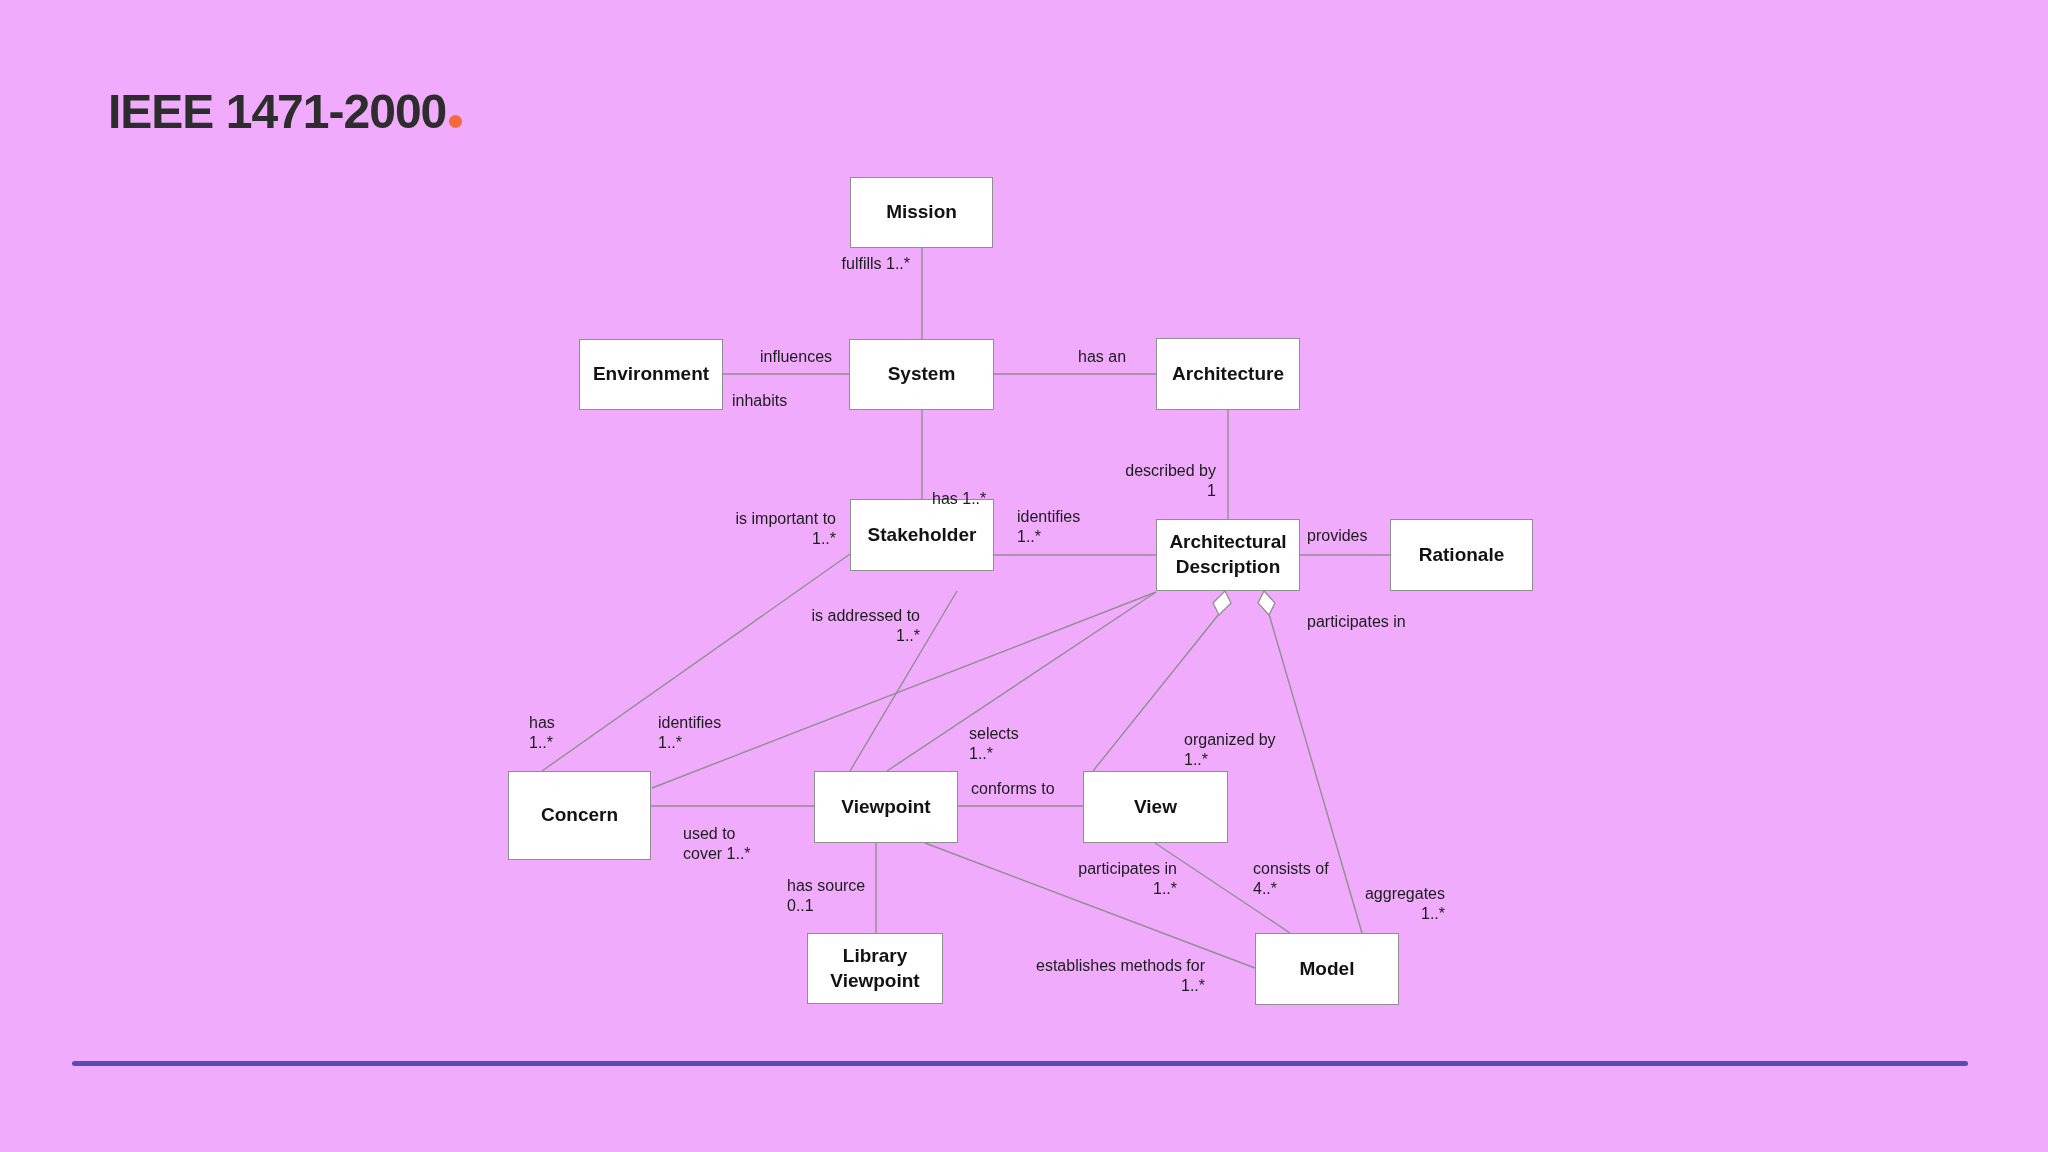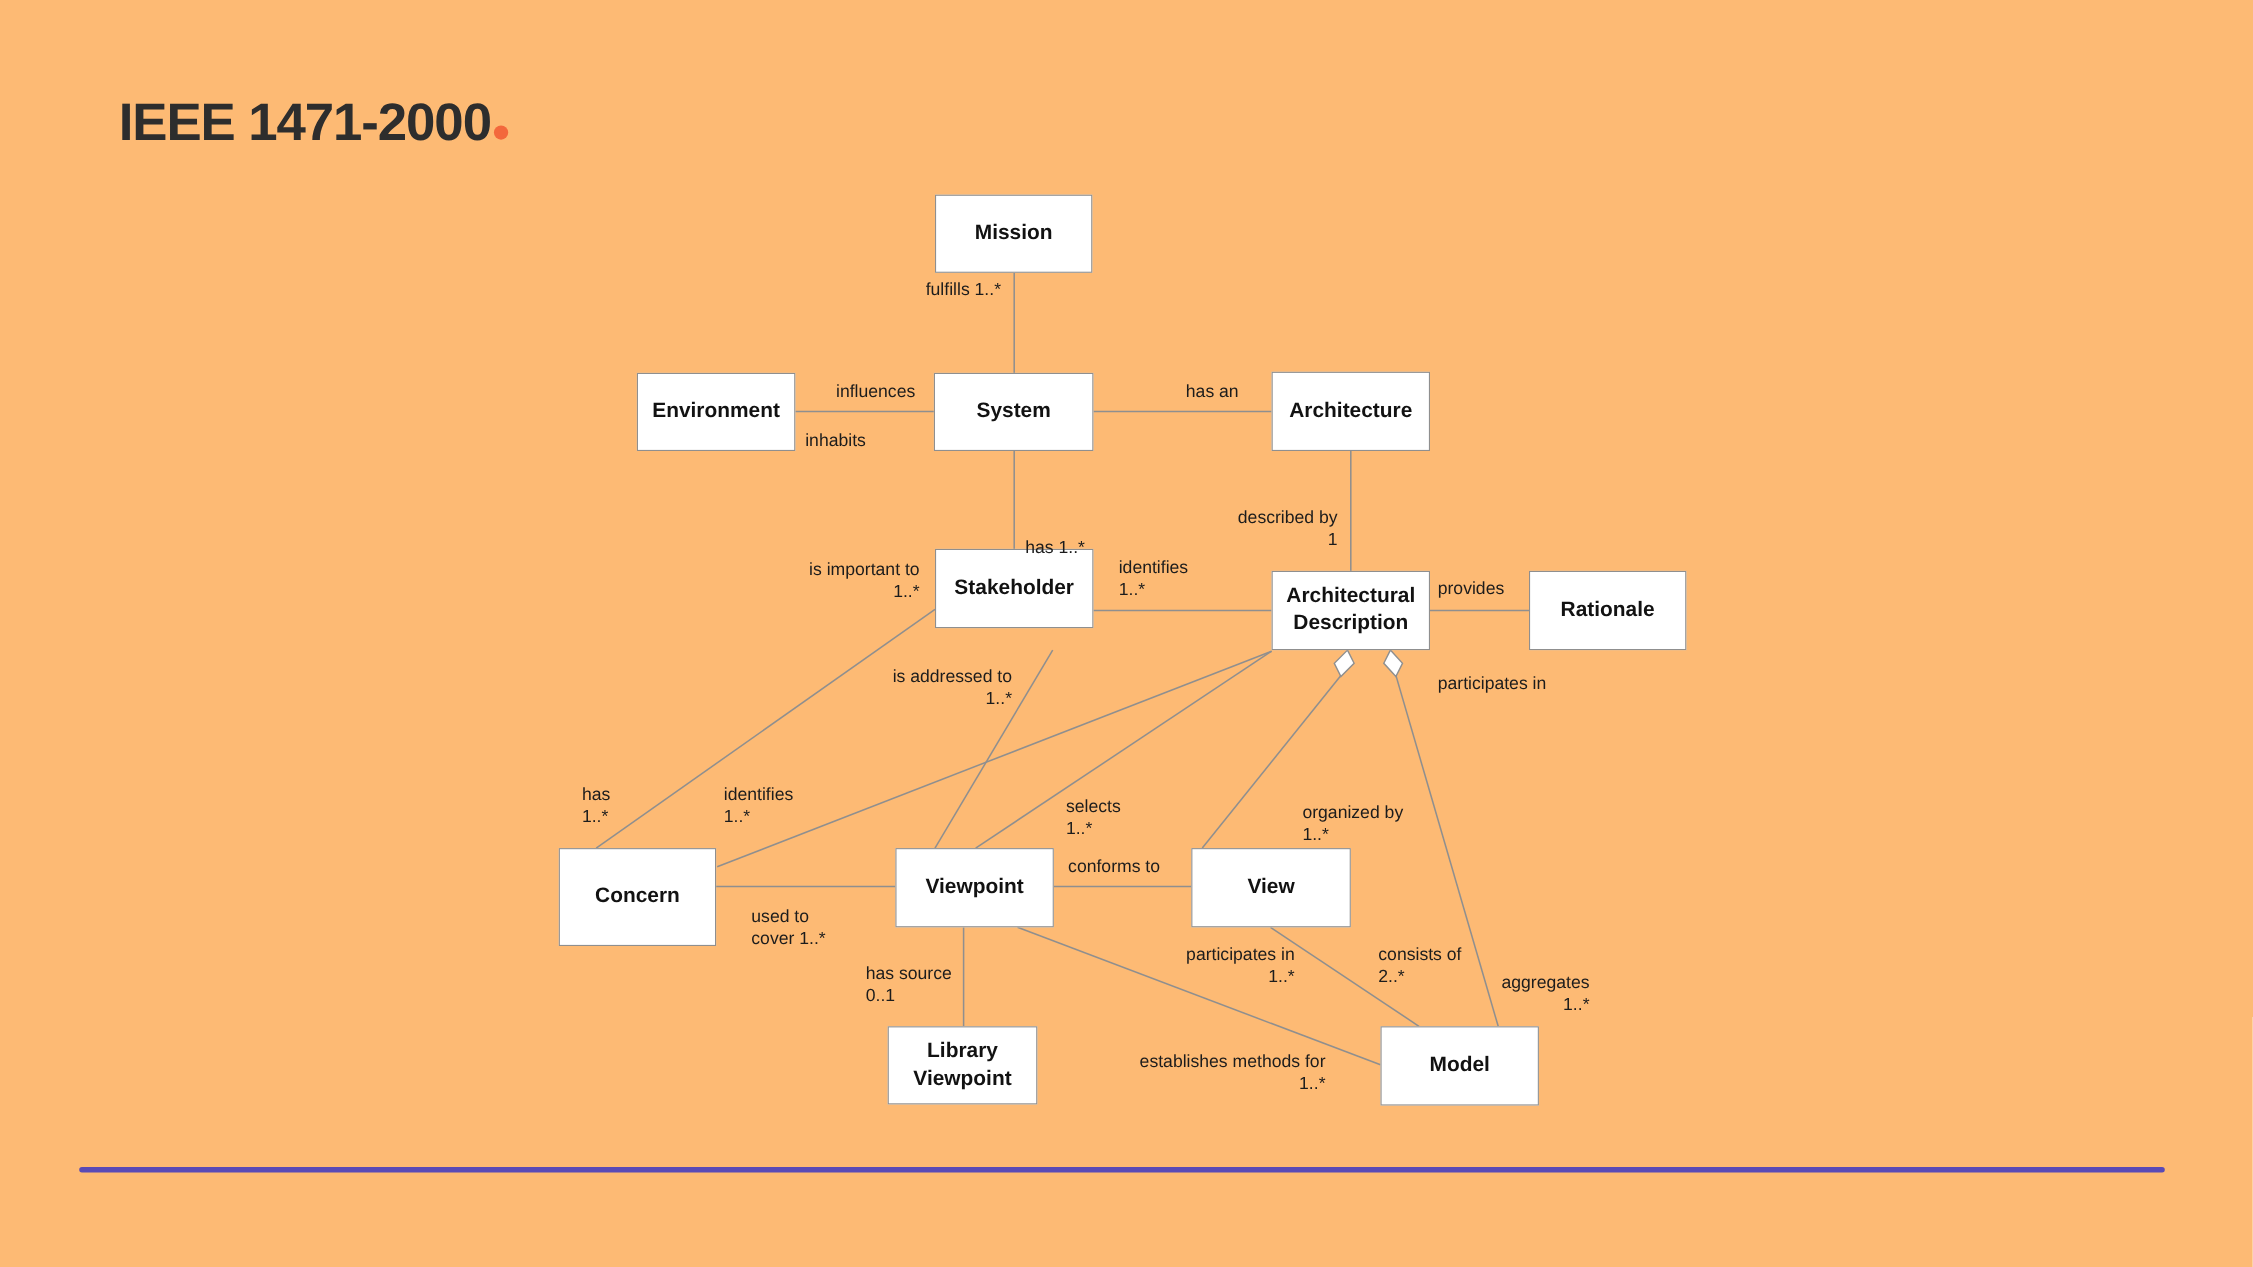--- a/index.html
+++ b/index.html
@@ -1,17 +1,17 @@
 <!DOCTYPE html>
 <html><head>
 <meta charset="utf-8">
 <style>
   html,body{margin:0;padding:0;background:#ffffff;}
   #stage{
-    position:relative;width:2048px;height:1152px;background:#fdba74;overflow:hidden;
+    position:relative;width:2048px;height:1152px;background:#f0abfc;overflow:hidden;
     font-family:"Liberation Sans",sans-serif;color:#1c1c1c;
   }
   
   #title{
     position:absolute;left:108px;top:84px;margin:0;
     font-size:48px;font-weight:700;letter-spacing:-1px;color:#2d2d2d;
     white-space:nowrap;
   }
   #title .dot{
     display:inline-block;width:.27em;height:.27em;border-radius:50%;
@@ -134,21 +134,21 @@
     <div class="lbl" style="left:1184px;top:730px;">organized by
 1..*</div>
     <div class="lbl" style="left:971px;top:779px;">conforms to</div>
     <div class="lbl" style="left:683px;top:824px;">used to
 cover 1..*</div>
     <div class="lbl" style="left:787px;top:876px;">has source
 0..1</div>
     <div class="lbl r" style="right:871px;top:859px;">participates in
 1..*</div>
     <div class="lbl" style="left:1253px;top:859px;">consists of
-2..*</div>
+4..*</div>
     <div class="lbl r" style="right:843px;top:956px;">establishes methods for
 1..*</div>
     <div class="lbl r" style="right:603px;top:884px;">aggregates
 1..*</div>
 
   </div>
 
   <div id="divider"></div>
 
 </div>

